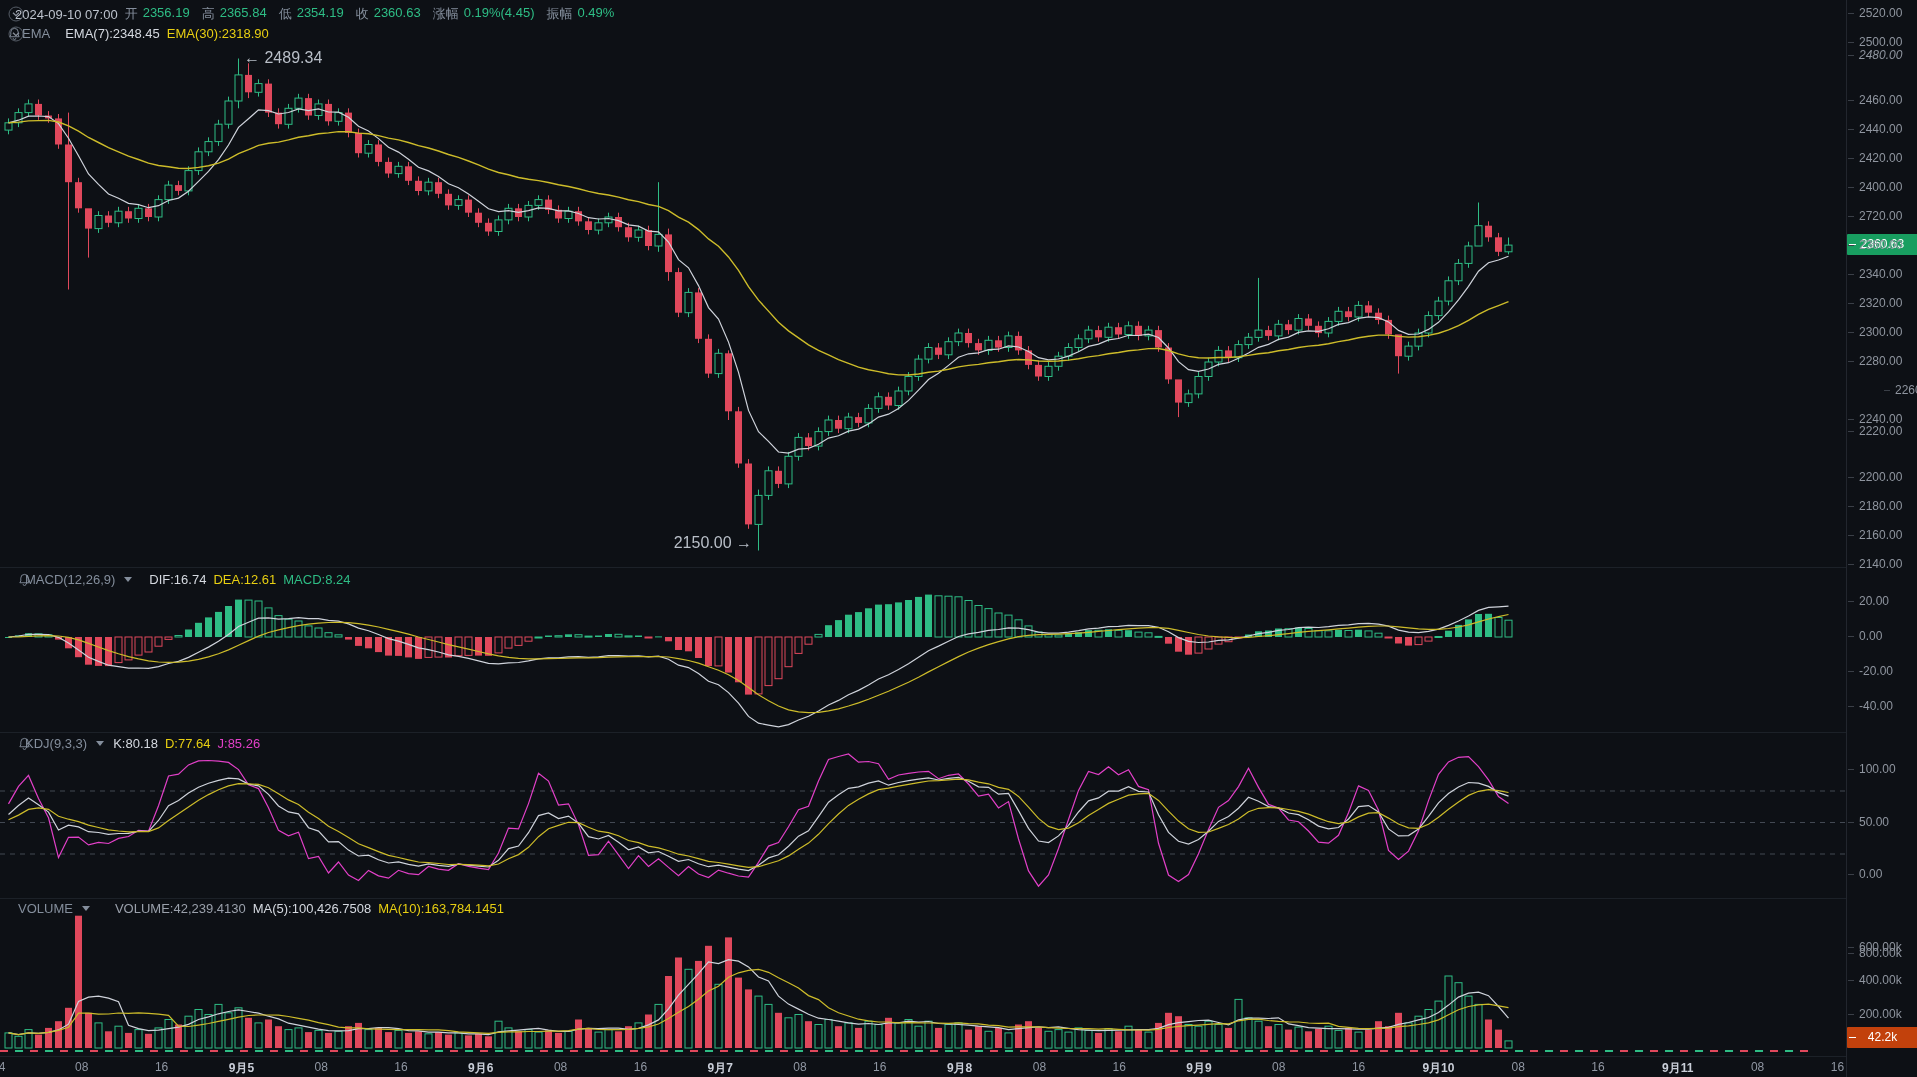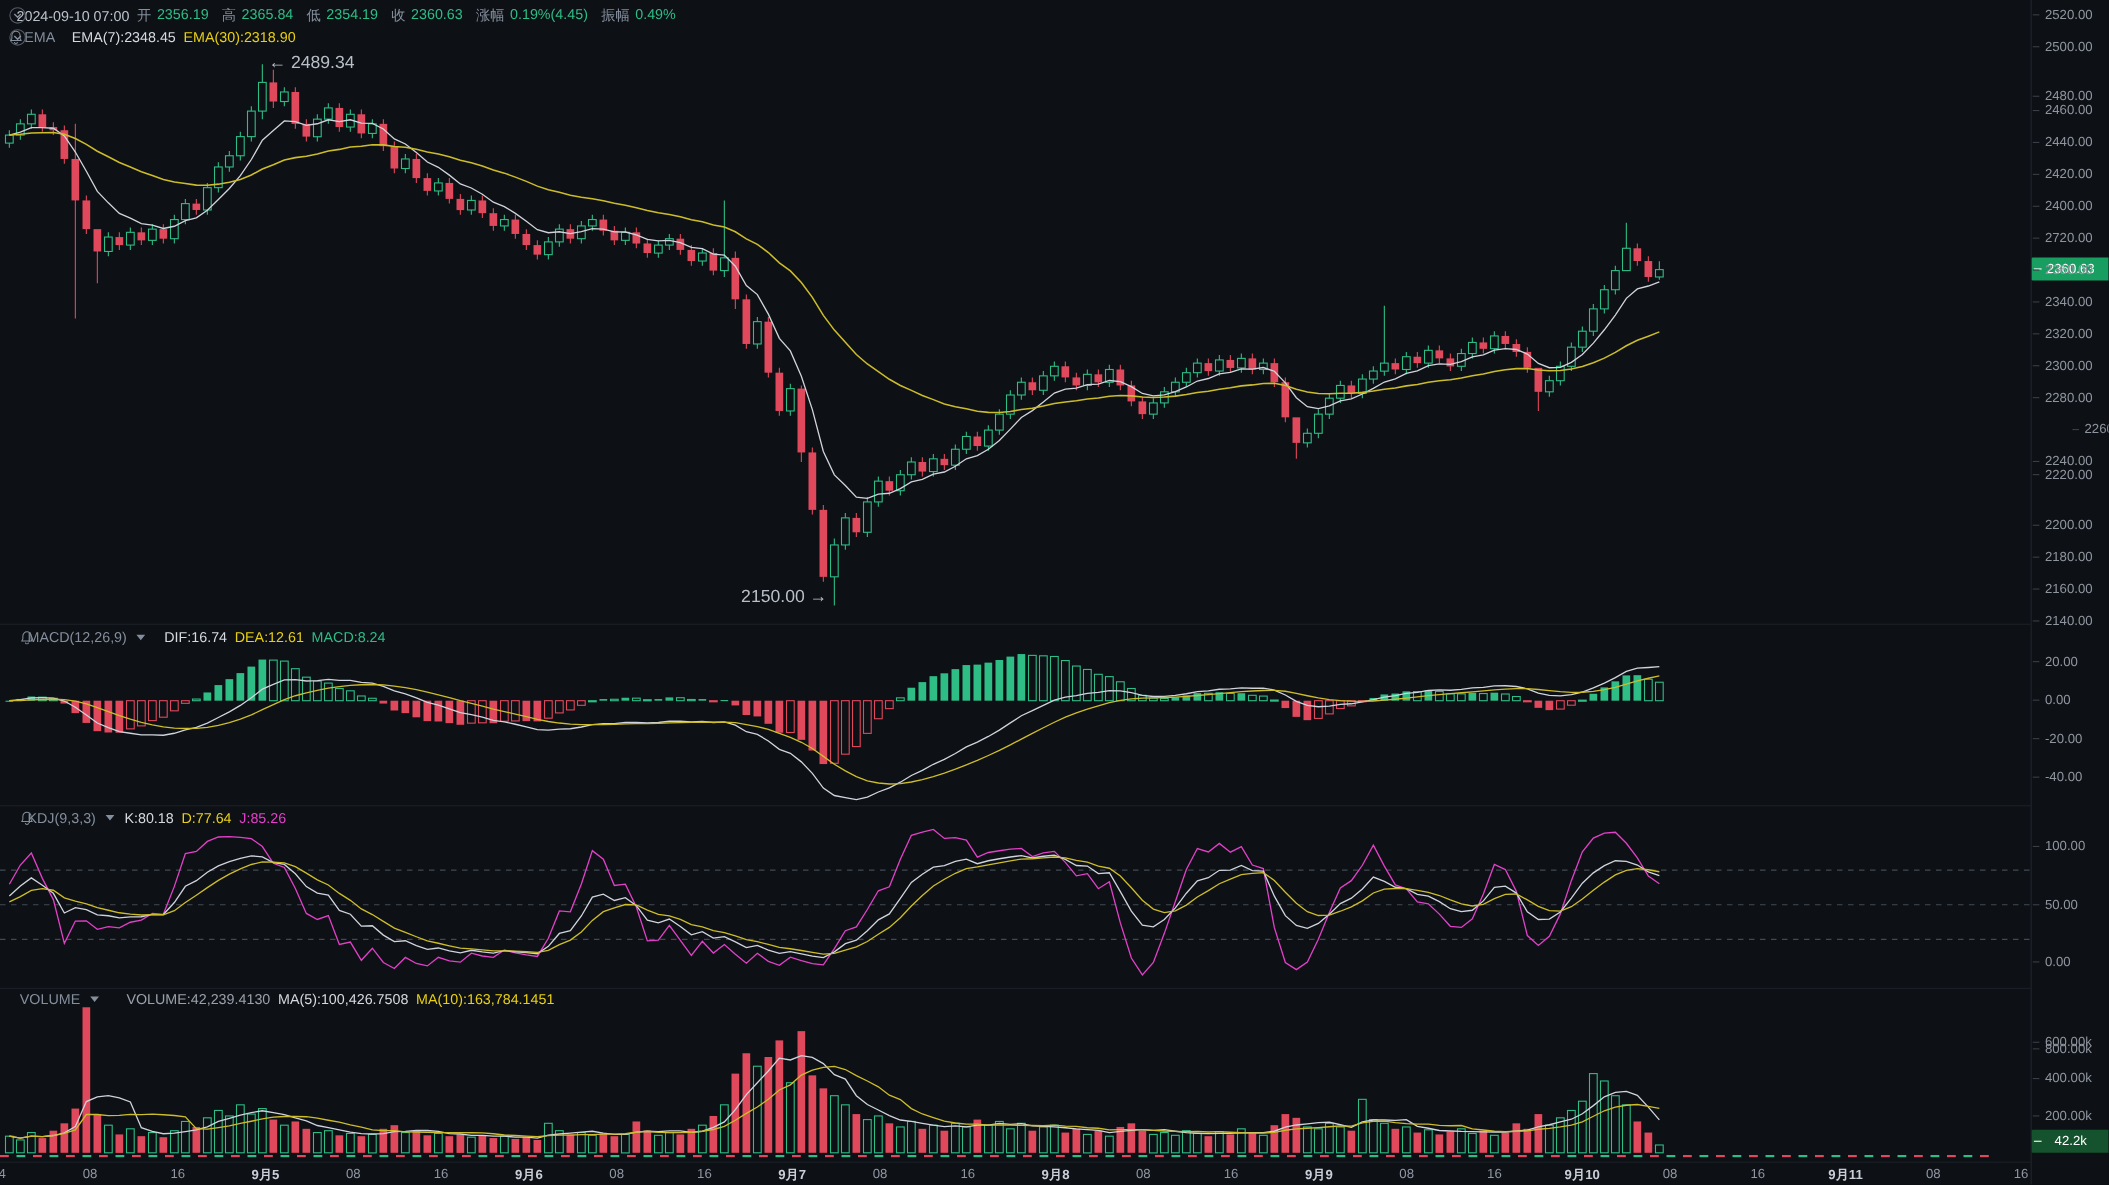--- a/index.html
+++ b/index.html
@@ -877,27 +877,27 @@
   </div>
 
   <div class="annotation" style="left:244px;top:49px;">← 2489.34</div>
   <div class="annotation" style="left:602px;top:534px;width:150px;text-align:right;">2150.00 →</div>
 
   <div class="right-axis" id="right-axis">
     <div class="badge" id="price-badge" style="top: 234.086px; background: rgb(24, 158, 96);">
       <span style="position:absolute;left:2px;top:10px;width:7px;height:1px;background:#fff;"></span>
       <span>2360.63</span>
     </div>
-    <div class="badge" id="volume-badge" style="top: 1026.93px; background: #14532d;">
+    <div class="badge" id="volume-badge" style="top: 1026.93px; background: #c2410c;">
       <span style="position:absolute;left:2px;top:10px;width:7px;height:1px;background:#fff;"></span>
       <span>42.2k</span>
     </div>
   <div class="axis-label" style="top: 6px;">2520.00</div>
       <div class="axis-label" style="top: 35px;">2500.00</div>
-      <div class="axis-label" style="top: 80px;">2480.00</div>
+      <div class="axis-label" style="top: 48px; font-style: italic;">2480.00</div>
       <div class="axis-label" style="top: 93px;">2460.00</div>
       <div class="axis-label" style="top: 122px;">2440.00</div>
       <div class="axis-label" style="top: 151px;">2420.00</div>
       <div class="axis-label" style="top: 180px;">2400.00</div>
       <div class="axis-label" style="top: 209px;">2720.00</div>
       <div class="axis-label" style="top: 238px;">2360.00</div>
       <div class="axis-label" style="top: 267px;">2340.00</div>
       <div class="axis-label" style="top: 296px;">2320.00</div>
       <div class="axis-label" style="top: 325px;">2300.00</div>
       <div class="axis-label" style="top: 354px;">2280.00</div>

